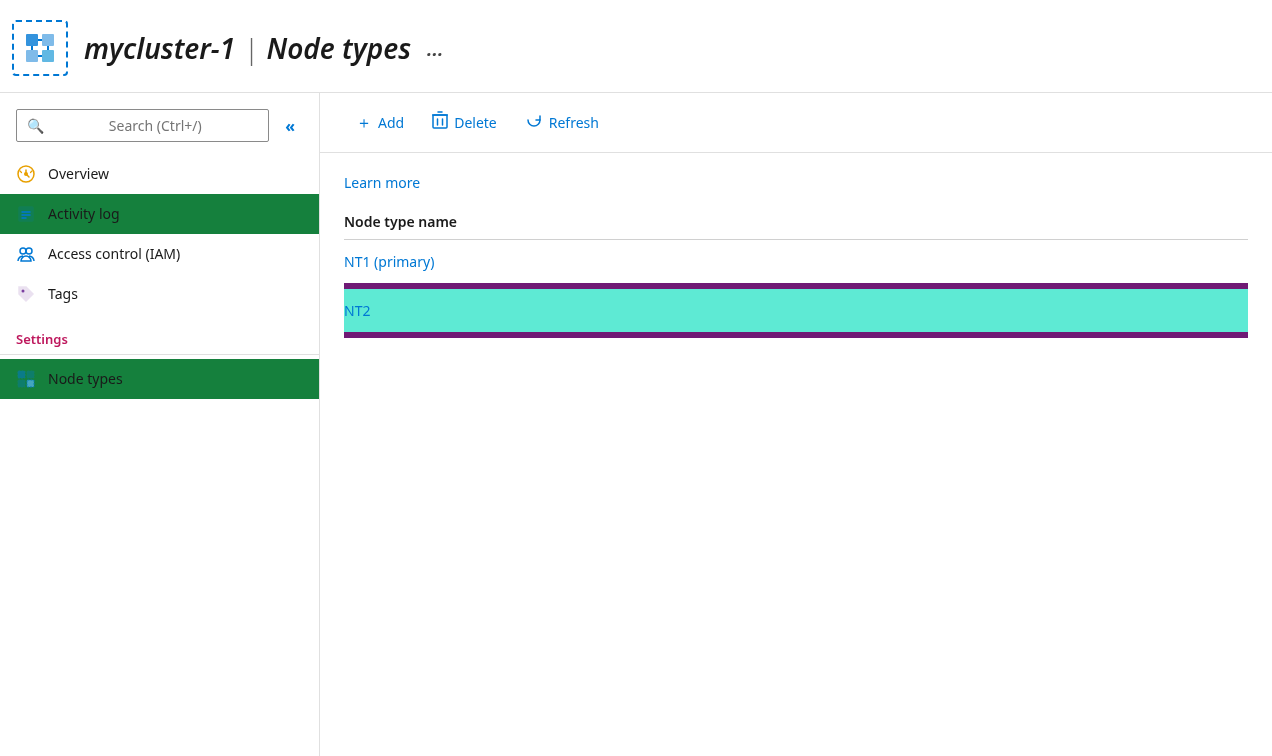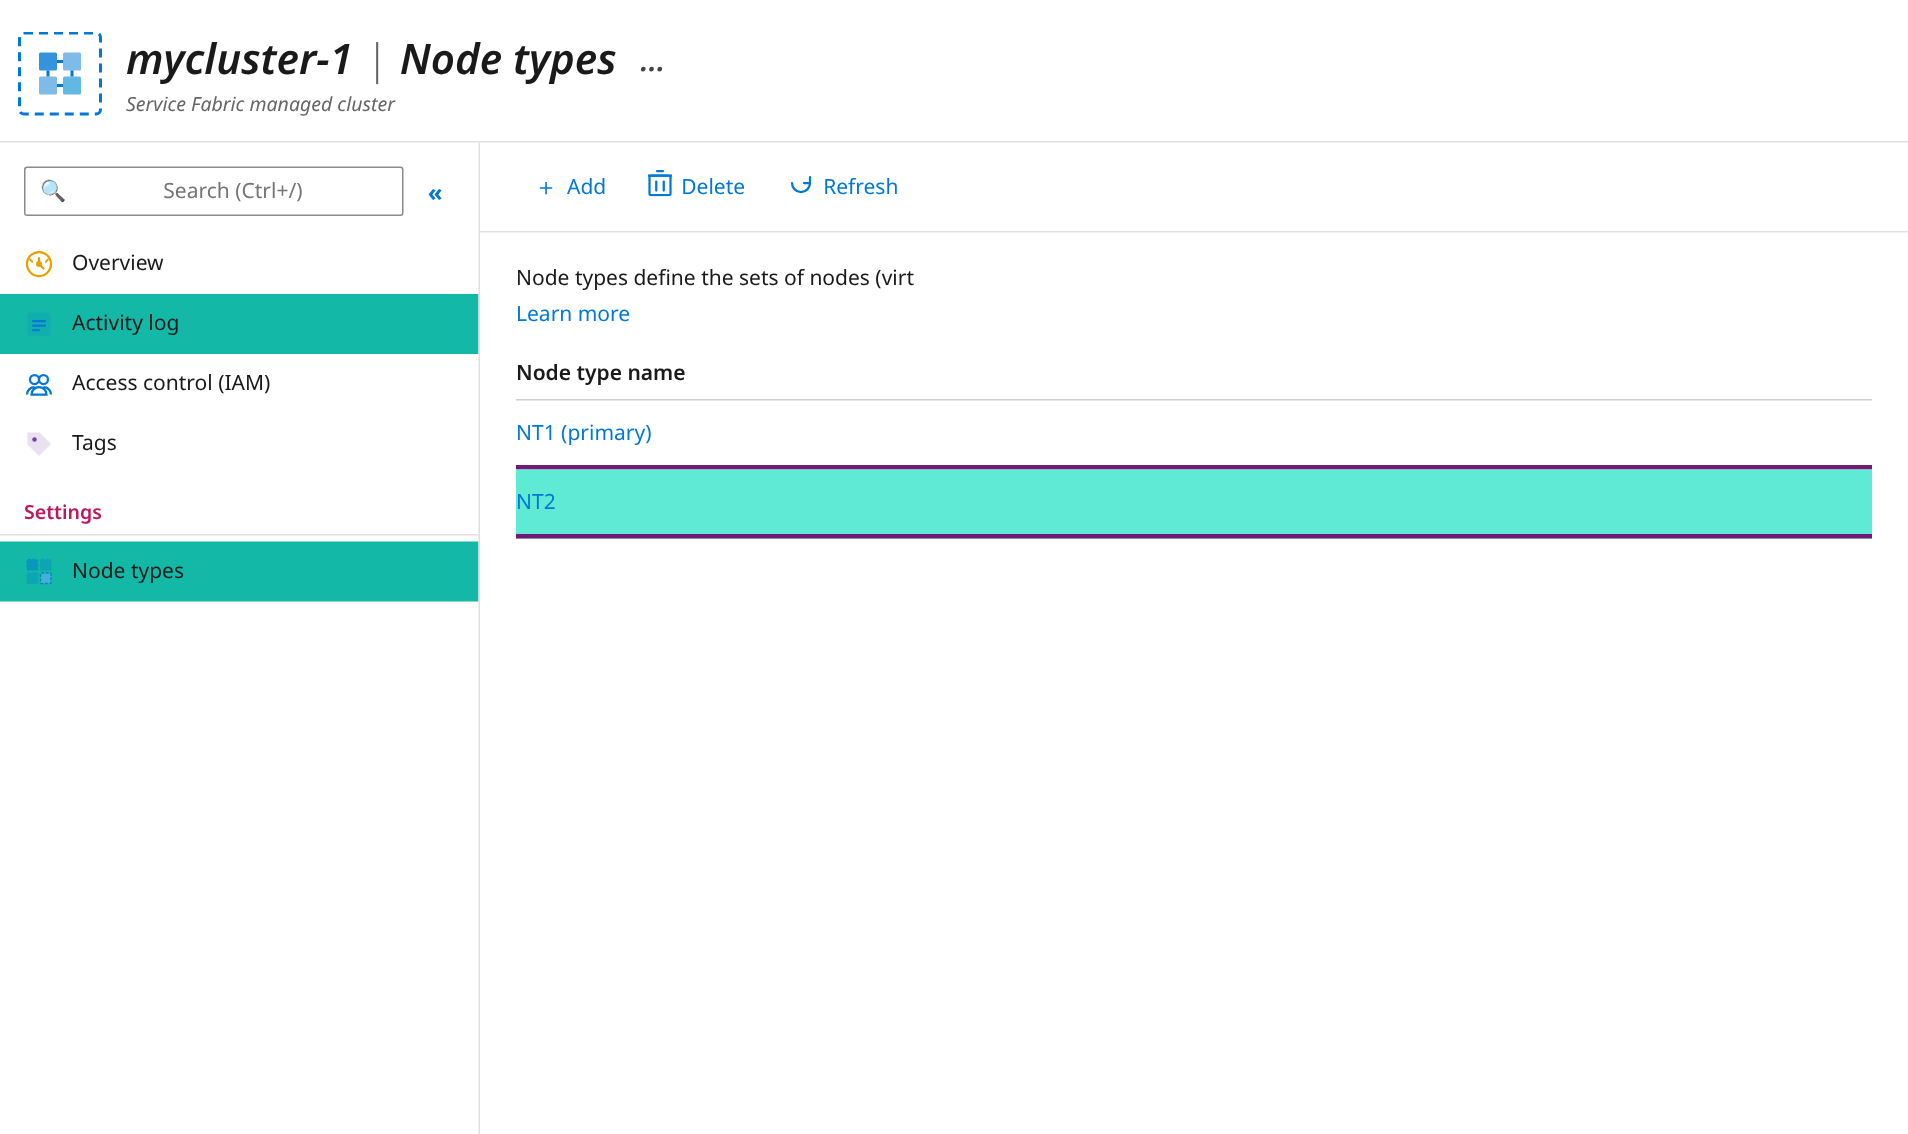--- a/index.html
+++ b/index.html
@@ -138,21 +138,21 @@
     .nav-item {
       display: flex;
       gap: 12px;
       padding: 10px 16px;
       cursor: pointer;
       border-radius: 0;
       transition: background 0.1s;
     }
 
     .nav-item.active {
-      background: #14b8a6;
+      background: #15803d;
     }
 
     .nav-item-label {
       font-size: 14px;
       color: #1a1a1a;
     }
 
     .nav-section-header {
       padding: 16px 16px 6px 16px;
       font-size: 13px;
@@ -241,21 +241,21 @@
       width: 100%;
       font-size: 14px;
       font-weight: 600;
       color: #1a1a1a;
     }
 
     .table-row {
       display: flex;
       align-items: center;
       padding: 12px 0;
-      border-bottom: 3px solid #701a75;
+      border-bottom: 6px solid #701a75;
       cursor: pointer;
     }
 
     .table-row.selected {
       background: #5eead4;
     }
 
     .table-cell {
       width: 100%;
       font-size: 14px;
@@ -283,21 +283,20 @@
         <line x1="16" y1="26" x2="20" y2="26" stroke="#0078d4" stroke-width="2"></line>
       </svg>
     </div>
     <div class="header-text">
       <div class="header-title">
         <span>mycluster-1</span>
         <span class="separator">|</span>
         <span>Node types</span>
         <span class="header-more">...</span>
       </div>
-      <div class="header-subtitle">Service Fabric managed cluster</div>
     </div>
   </div>
 
   <div class="main-content">
 
     <div class="sidebar">
 
       <div class="search-container">
         <div class="search-box">
           <span class="search-icon-glyph">🔍</span>
@@ -392,21 +391,20 @@
             <svg width="18" height="18" viewBox="0 0 18 18" fill="none">
               <path d="M15 9A6 6 0 113 9" stroke="#0078d4" stroke-width="1.5" stroke-linecap="round" fill="none"></path>
               <path d="M15 5v4h-4" stroke="#0078d4" stroke-width="1.5" stroke-linecap="round" stroke-linejoin="round" fill="none"></path>
             </svg>
           </span>
           <span>Refresh</span>
         </button>
       </div>
 
       <div class="content-area">
-        <p class="description-text">Node types define the sets of nodes (virt</p>
         <a class="learn-more-link">Learn more</a>
 
         <div class="table-container">
           <div class="table-header">
             <span class="col-node-type-name">Node type name</span>
           </div>
           <div class="table-row">
             <span class="table-cell">NT1 (primary)</span>
           </div>
           <div class="table-row selected">

